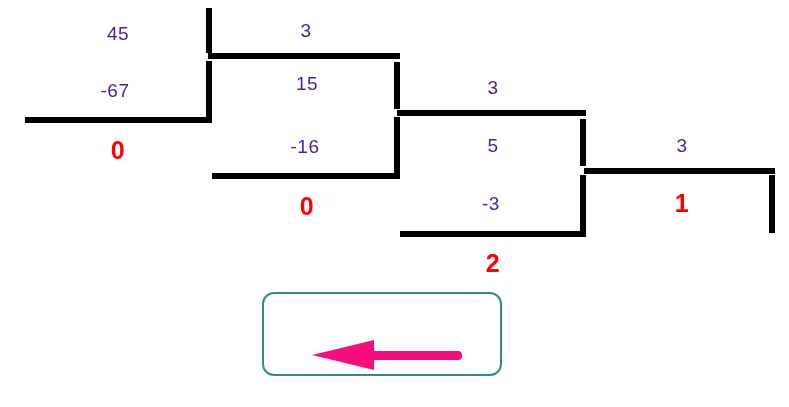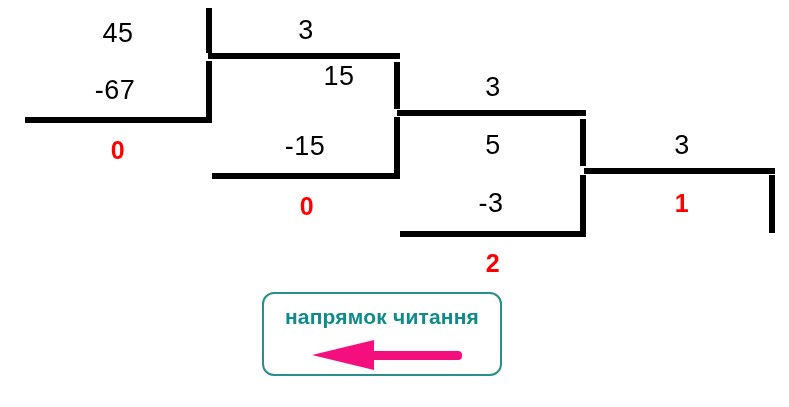--- a/index.html
+++ b/index.html
@@ -12,23 +12,23 @@
     width: 789px;
     height: 407px;
     background: #ffffff;
     overflow: hidden;
     font-family: "Liberation Sans", sans-serif;
   }
 
   
   .num {
     position: absolute;
-    font-size: 27px;
+    font-size: 19px;
     line-height: 1;
-    color: #000000;
+    color: #4c1d95;
     text-align: center;
     white-space: nowrap;
     transform: translate(-50%, -50%);
     letter-spacing: 0.5px;
   }
   .num.remainder {
     color: #ff0000;
     font-weight: bold;
     font-size: 25px;
   }
@@ -108,23 +108,23 @@
   <div class="num remainder" style="left:118px; top:150px;">0</div>
 
   <div class="hline" style="left:25px; top:117px; width:187px;"></div>
 
   <div class="vline" style="left:206px; top:8px; height:45px;"></div>
 
   <div class="vline" style="left:206px; top:61px; height:58px;"></div>
 
   <div class="num" style="left:306px; top:30px;">3</div>
 
-  <div class="num" style="left:307px; top:76px;margin-left:32px;">15</div>
+  <div class="num" style="left:307px; top:83px;">15</div>
 
-  <div class="num" style="left:305px; top:146px;">-15</div>
+  <div class="num" style="left:305px; top:146px;">-16</div>
 
   <div class="num remainder" style="left:307px; top:206px;">0</div>
 
   <div class="hline" style="left:208px; top:53px; width:192px;"></div>
 
   <div class="hline" style="left:212px; top:173px; width:188px;"></div>
 
   <div class="vline" style="left:394px; top:62px; height:47px;"></div>
   <div class="vline" style="left:394px; top:117px; height:58px;"></div>
 
@@ -145,20 +145,19 @@
 
   <div class="num" style="left:682px; top:145px;">3</div>
 
   <div class="num remainder" style="left:682px; top:203px;">1</div>
 
   <div class="hline" style="left:584px; top:168px; width:191px;"></div>
 
   <div class="vline" style="left:769px; top:175px; height:58px;"></div>
 
   <div class="callout">
-    <div class="callout-label">напрямок читання</div>
     <div class="arrow-wrap">
       <div class="arrow-head"></div>
       <div class="arrow-shaft"></div>
     </div>
   </div>
 
 </div>
 
 </body></html>

